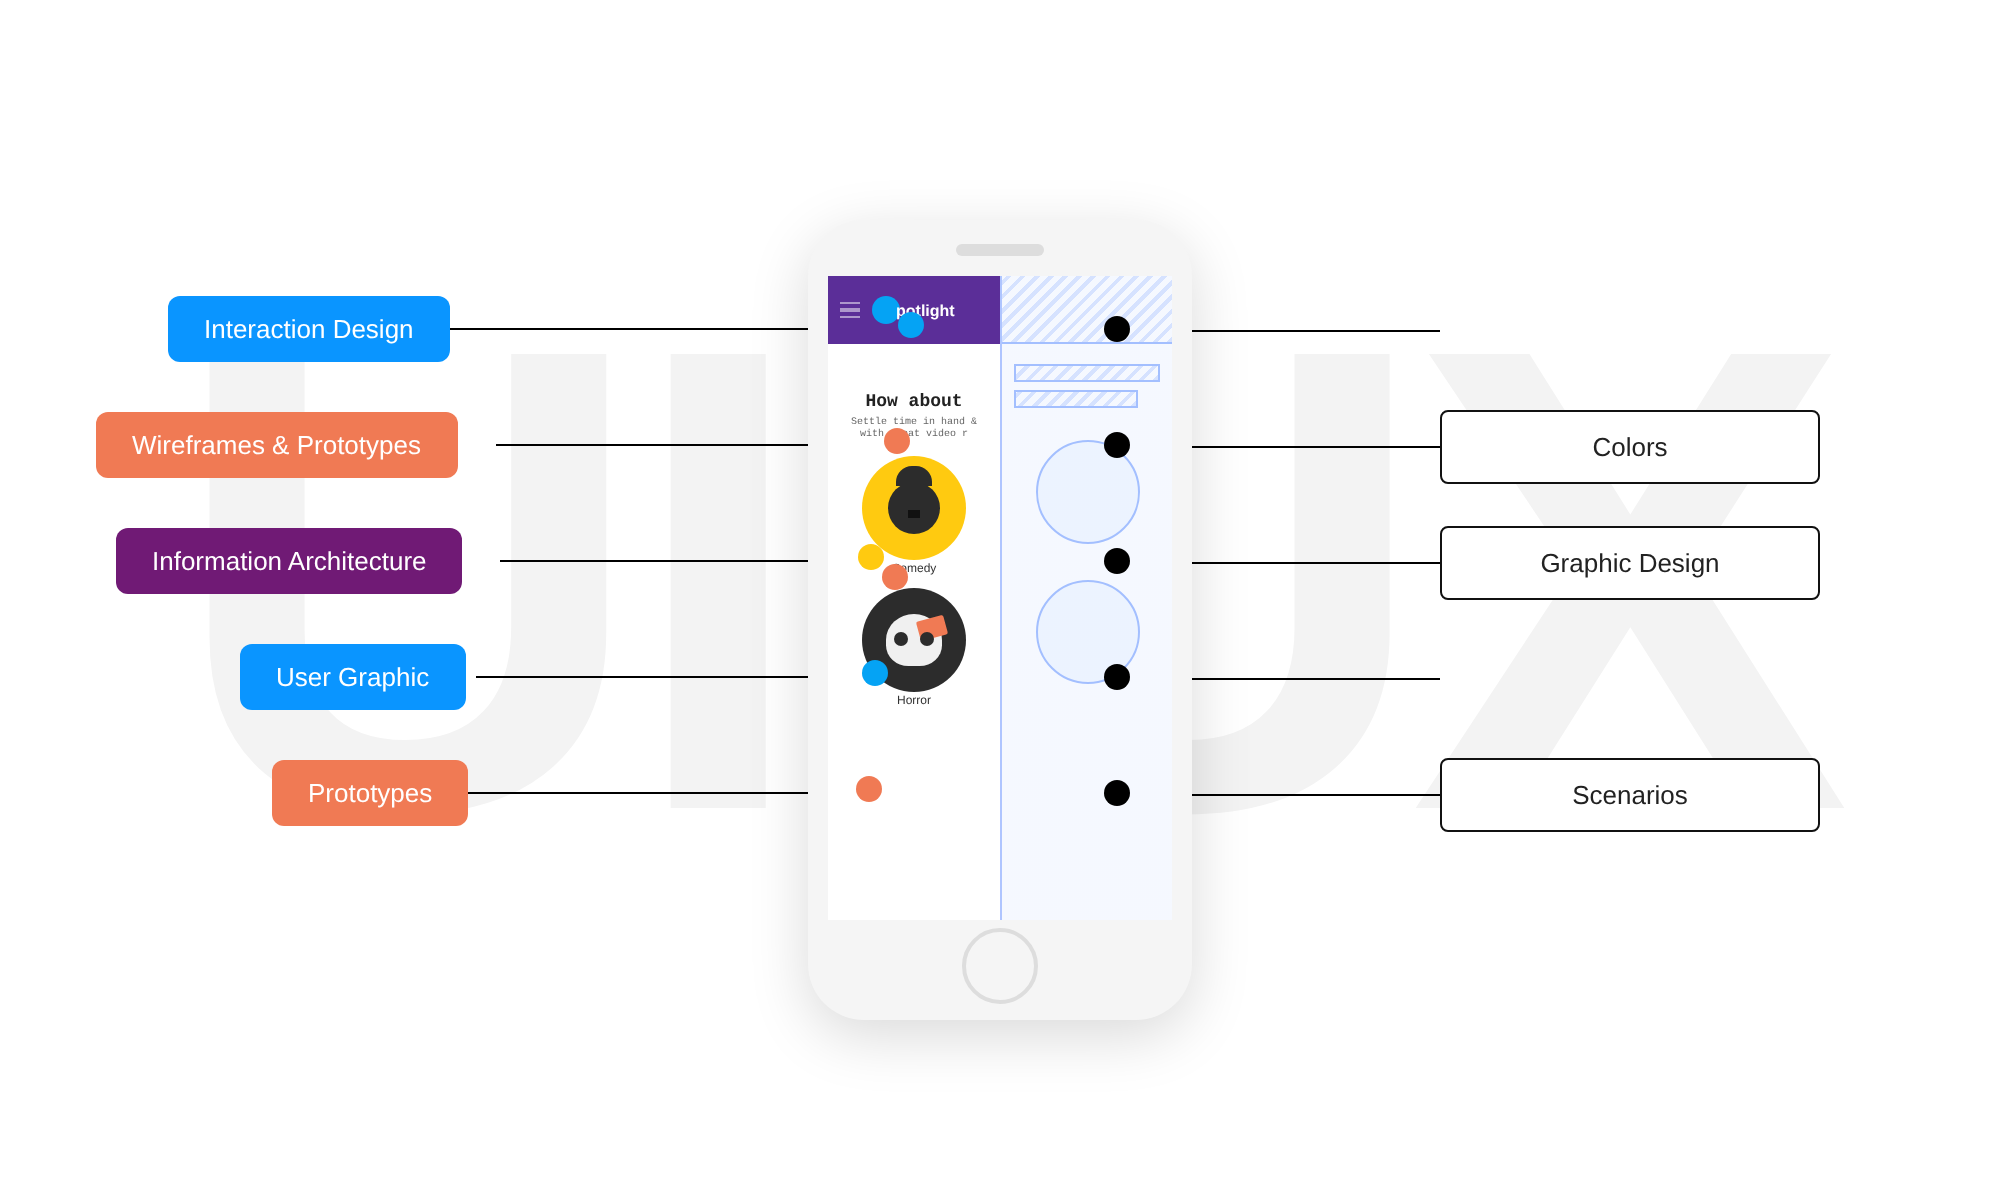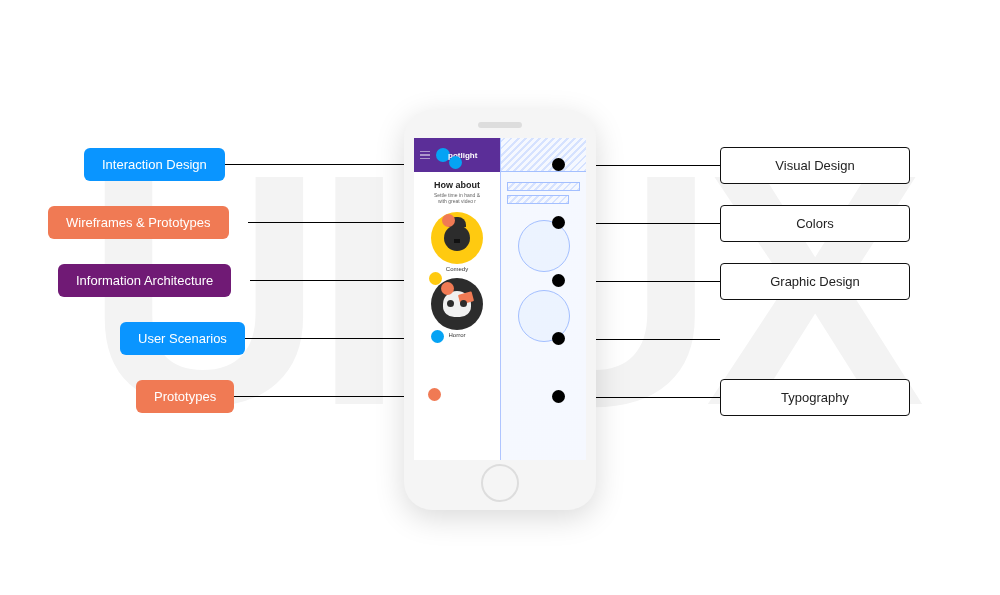--- a/index.html
+++ b/index.html
@@ -101,22 +101,23 @@
     border-radius: 50%;
     margin-left: 2px;
   }
   .app-title {
     color: #fff;
     font-size: 8px;
     font-weight: 600;
     margin-left: -6px;
   }
   .content-area {
-    padding: 8px 6px 0;
+    padding: 24px 6px 0;
     text-align: center;
+    font-family: Liberation Mono, monospace;
   }
   .heading {
     font-size: 9px;
     font-weight: 700;
     color: #222;
     margin-bottom: 2px;
   }
   .subtext {
     font-size: 5px;
     color: #666;
@@ -341,40 +342,39 @@
           <div class="wire-circle"></div>
         </div>
       </div>
 
     </div>
   </div>
 
   <div class="label blue" style="left:84px; top:148px">Interaction Design</div>
   <div class="label orange" style="left:48px; top:206px">Wireframes &amp; Prototypes</div>
   <div class="label yellow" style="left:58px; top:264px">Information Architecture</div>
-  <div class="label blue" style="left:120px; top:322px">User Scenarios</div>
+  <div class="label blue" style="left:120px; top:322px">User Graphic</div>
   <div class="label orange" style="left:136px; top:380px">Prototypes</div>
 
   <div class="line" style="left:225px; top:164px; width:230px"></div>
   <div class="line" style="left:248px; top:222px; width:200px"></div>
   <div class="line" style="left:250px; top:280px; width:185px"></div>
   <div class="line" style="left:238px; top:338px; width:200px"></div>
   <div class="line" style="left:224px; top:396px; width:210px"></div>
 
   <div class="dot dot-blue" style="left:449px; top:156px"></div>
   <div class="dot dot-orange" style="left:442px; top:214px"></div>
   <div class="dot dot-yellow" style="left:429px; top:272px"></div>
   <div class="dot dot-orange" style="left:441px; top:282px"></div>
   <div class="dot dot-blue" style="left:431px; top:330px"></div>
   <div class="dot dot-orange" style="left:428px; top:388px"></div>
 
-  <div class="label label-right" style="left:720px; top:147px">Visual Design</div>
   <div class="label label-right" style="left:720px; top:205px">Colors</div>
   <div class="label label-right" style="left:720px; top:263px">Graphic Design</div>
-  <div class="label label-right" style="left:720px; top:379px">Typography</div>
+  <div class="label label-right" style="left:720px; top:379px">Scenarios</div>
 
   <div class="line" style="left:558px; top:165px; width:162px"></div>
   <div class="line" style="left:558px; top:223px; width:162px"></div>
   <div class="line" style="left:558px; top:281px; width:162px"></div>
   <div class="line" style="left:558px; top:339px; width:162px"></div>
   <div class="line" style="left:558px; top:397px; width:162px"></div>
 
   <div class="dot dot-black" style="left:552px; top:158px"></div>
   <div class="dot dot-black" style="left:552px; top:216px"></div>
   <div class="dot dot-black" style="left:552px; top:274px"></div>

